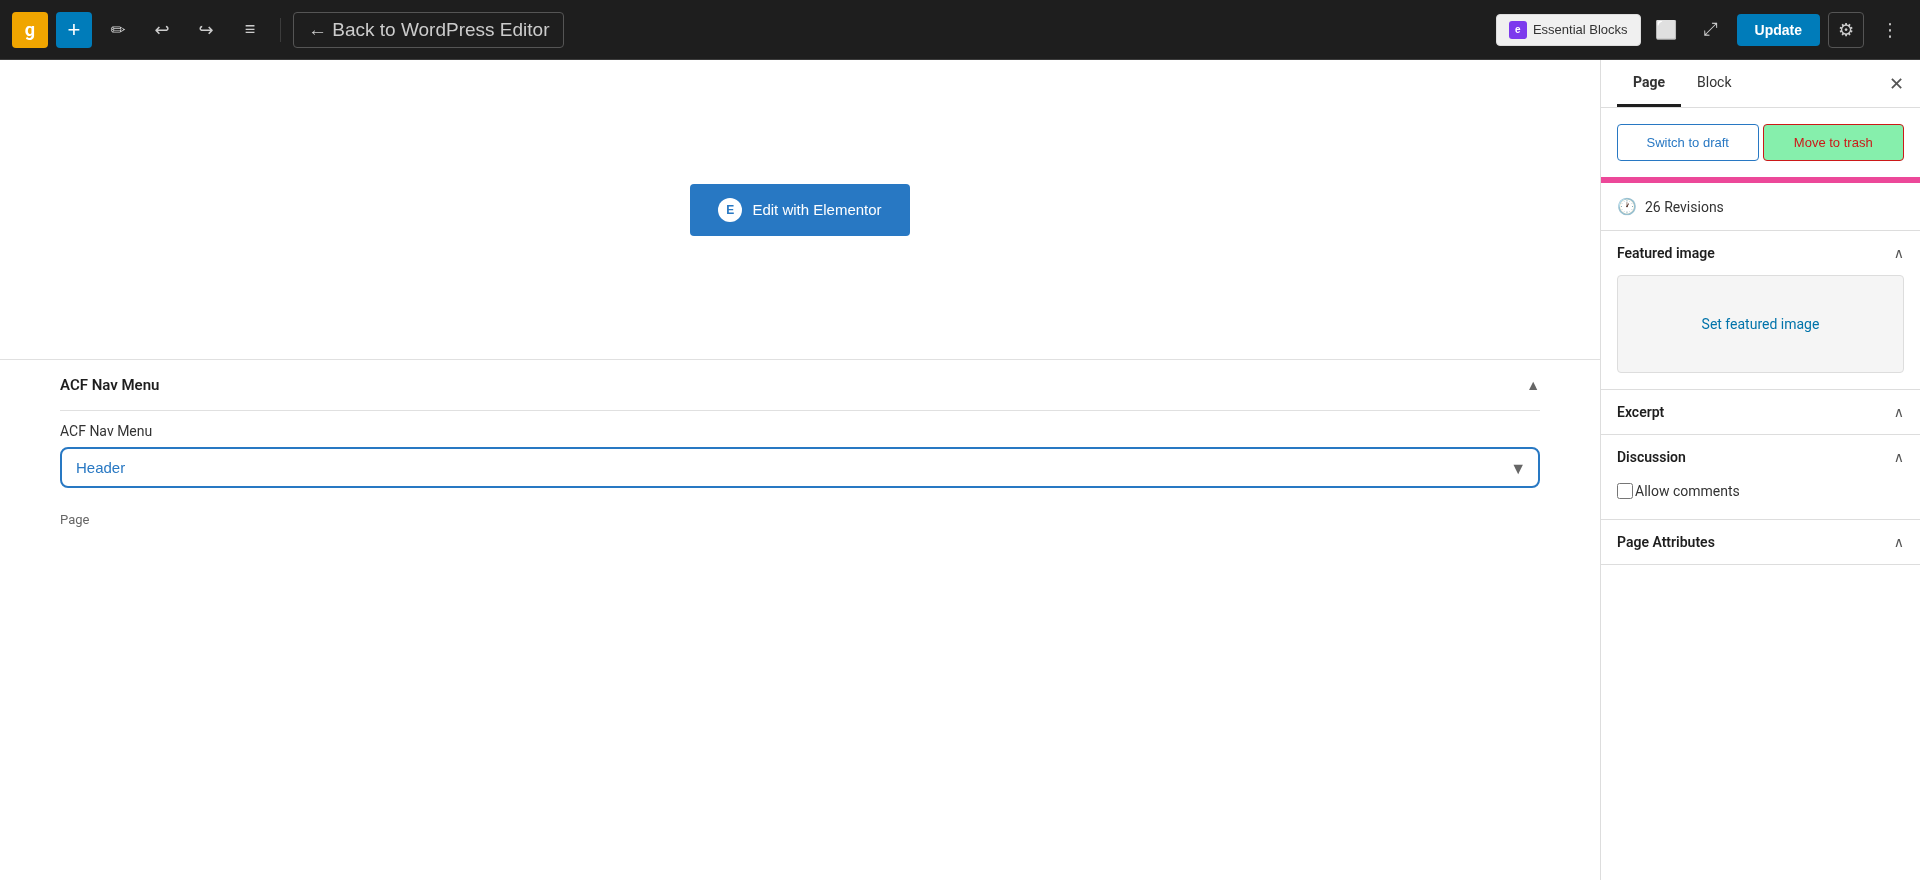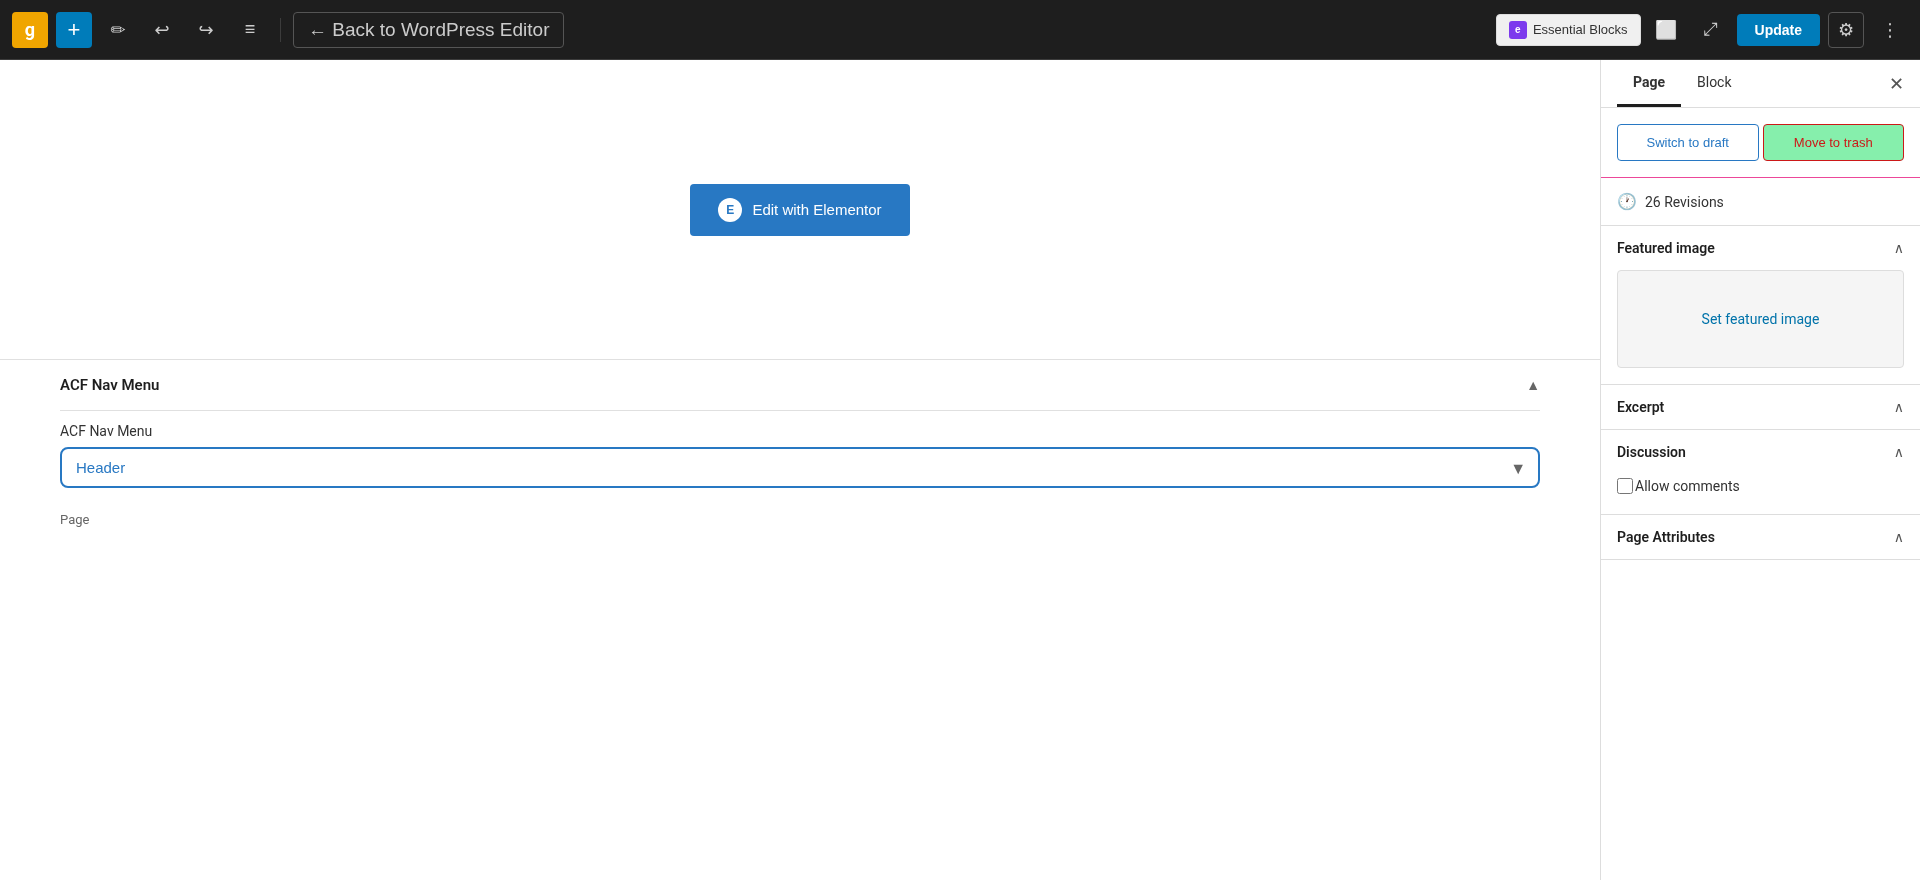--- a/index.html
+++ b/index.html
@@ -245,21 +245,21 @@
 
     .panel-body {
       padding: 0;
     }
 
     
     .action-buttons {
       display: flex;
       gap: 4px;
       padding: 16px;
-      border-bottom: 1px solid #ec4899;
+      border-bottom: 6px solid #ec4899;
     }
     .switch-draft-btn {
       flex: 1;
       padding: 10px;
       border: 1px solid #2878c3;
       border-radius: 4px;
       background: white;
       color: #2878c3;
       font-size: 13px;
       font-weight: 500;

